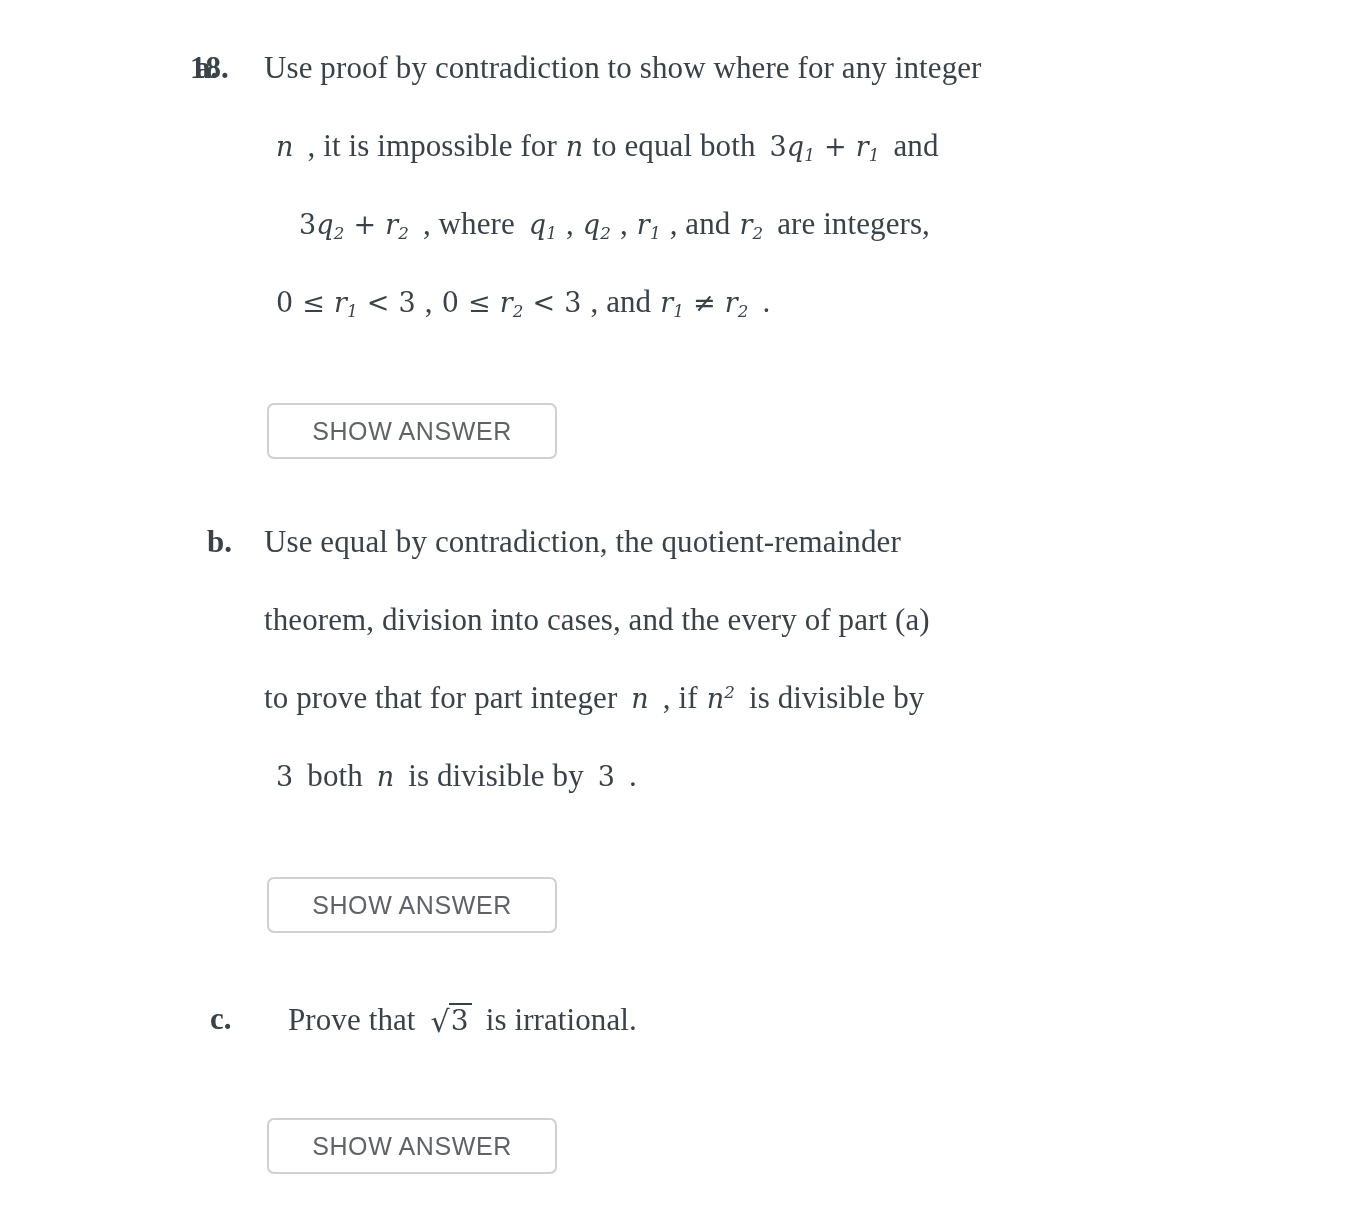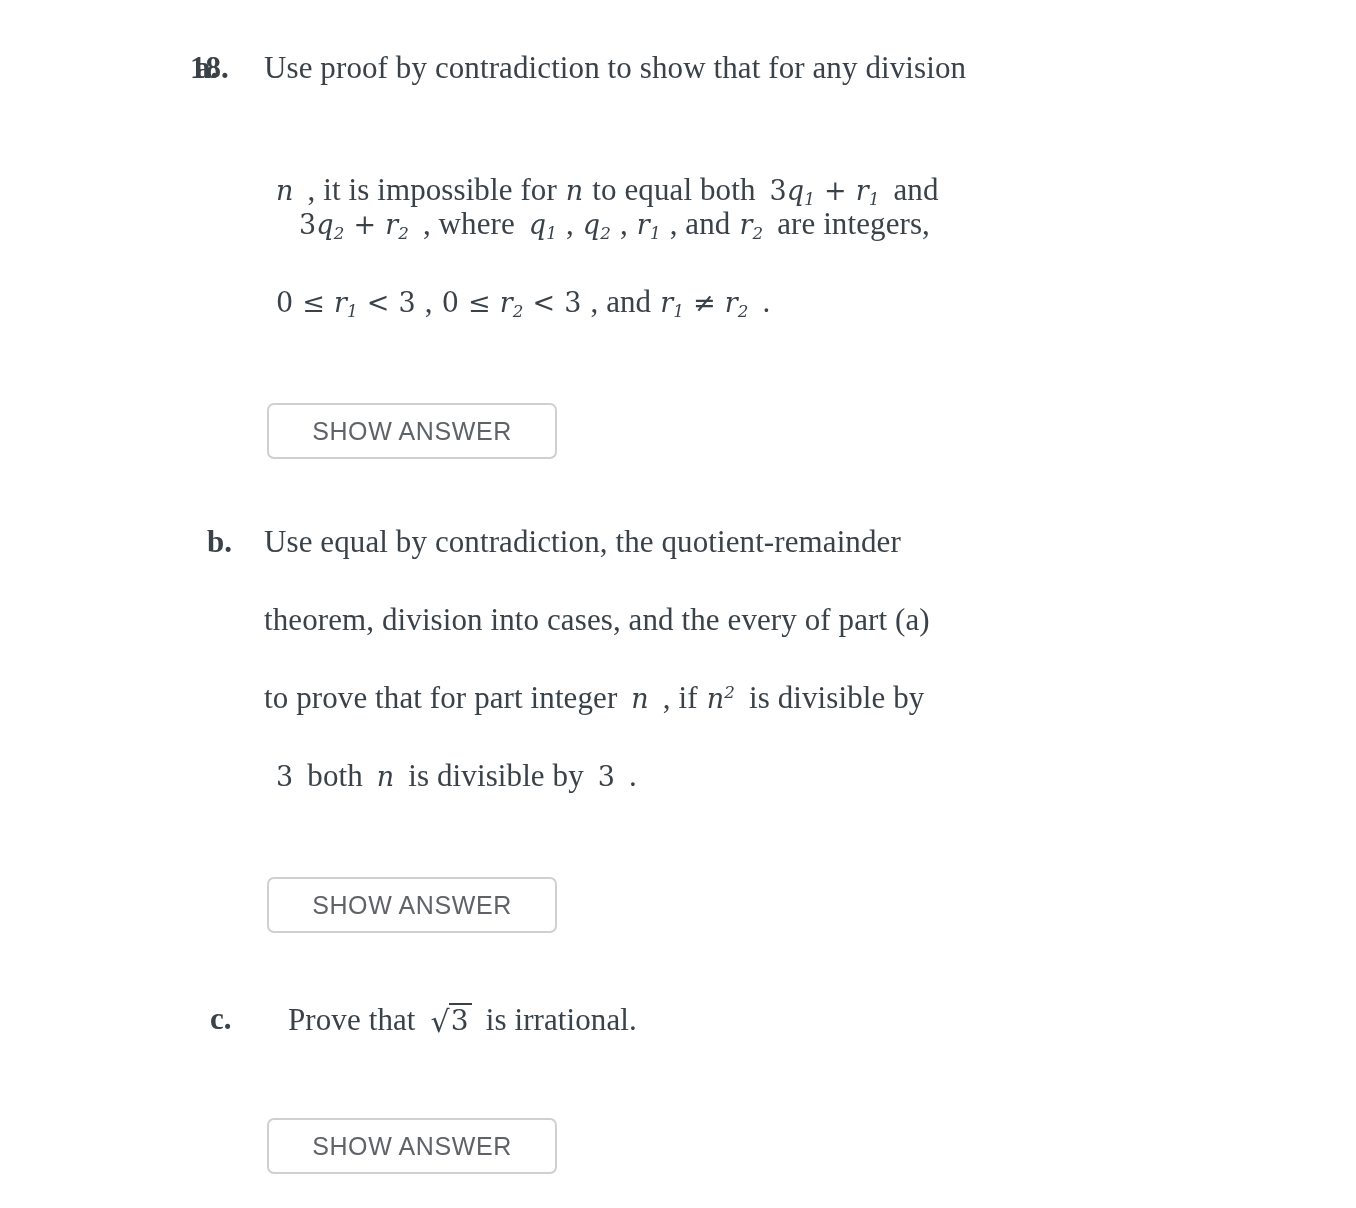--- a/index.html
+++ b/index.html
@@ -144,23 +144,23 @@
   <div class="problem-list">
 
     <div class="part">
 
       <span class="qnum-overlay" style="left:190px; top:52px;">18.</span>
 
       <span class="part-label" style="left:195px; top:52px;">a.</span>
 
       <div class="part-body">
 
-        <div class="txt-line" style="left:264px; top:52px;">Use proof by contradiction to show that for any division</div>
-
-        <div class="txt-line" style="left:276px; top:130px;margin-top:44px;">
+        <div class="txt-line" style="left:264px; top:52px;">Use proof by contradiction to show where for any integer</div>
+
+        <div class="txt-line" style="left:276px; top:130px;">
           <span class="m"><span>n</span></span><span class="sp-lg"></span><span>, it is impossible for</span><span class="sp"></span><span class="m"><span>n</span></span><span class="sp"></span><span>to equal both</span><span class="sp-lg"></span><span class="m"><span class="num">3</span><span>q</span><sub>1</sub><span class="sp"></span><span class="op">+</span><span class="sp"></span><span>r</span><sub>1</sub></span><span class="sp-lg"></span><span>and</span>
         </div>
 
         <div class="txt-line" style="left:276px; top:208px;margin-left:23px;">
           <span class="m"><span class="num">3</span><span>q</span><sub>2</sub><span class="sp"></span><span class="op">+</span><span class="sp"></span><span>r</span><sub>2</sub></span><span class="sp-lg"></span><span>, where</span><span class="sp-lg"></span><span class="m"><span>q</span><sub>1</sub></span><span class="sp"></span><span>,</span><span class="sp"></span><span class="m"><span>q</span><sub>2</sub></span><span class="sp"></span><span>,</span><span class="sp"></span><span class="m"><span>r</span><sub>1</sub></span><span class="sp"></span><span>, and</span><span class="sp"></span><span class="m"><span>r</span><sub>2</sub></span><span class="sp-lg"></span><span>are integers,</span>
         </div>
 
         <div class="txt-line" style="left:276px; top:286px;">
           <span class="m"><span class="num">0</span><span class="sp"></span><span class="op">≤</span><span class="sp"></span><span>r</span><sub>1</sub><span class="sp"></span><span class="op">&lt;</span><span class="sp"></span><span class="num">3</span></span><span class="sp"></span><span>,</span><span class="sp"></span><span class="m"><span class="num">0</span><span class="sp"></span><span class="op">≤</span><span class="sp"></span><span>r</span><sub>2</sub><span class="sp"></span><span class="op">&lt;</span><span class="sp"></span><span class="num">3</span></span><span class="sp"></span><span>, and</span><span class="sp"></span><span class="m"><span>r</span><sub>1</sub><span class="sp"></span><span class="op">≠</span><span class="sp"></span><span>r</span><sub>2</sub></span><span class="sp-lg"></span><span>.</span>
         </div>

